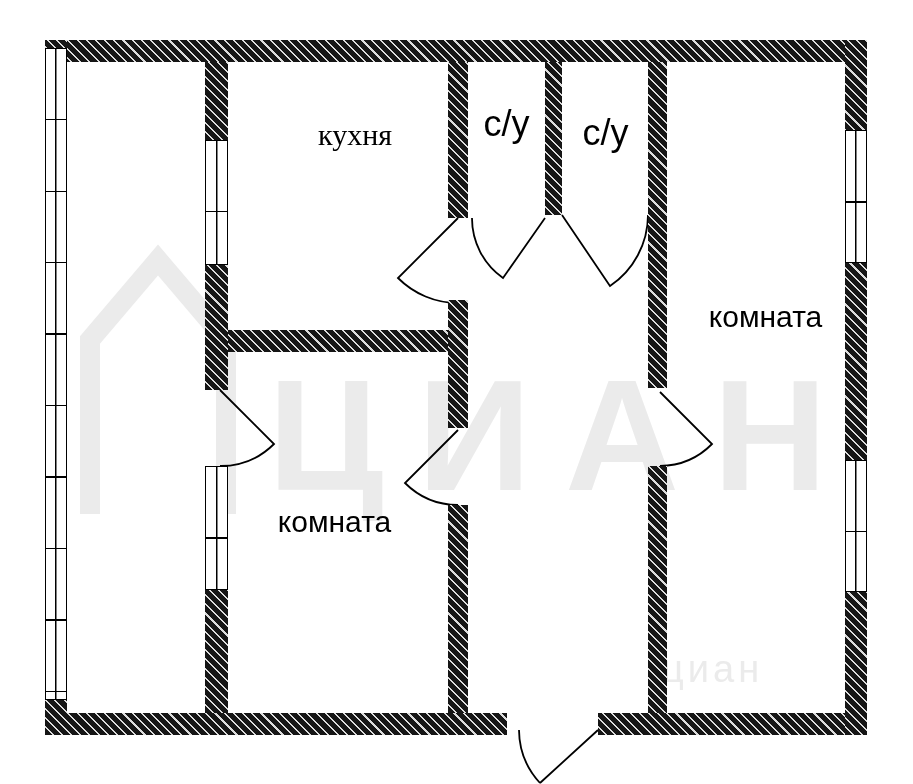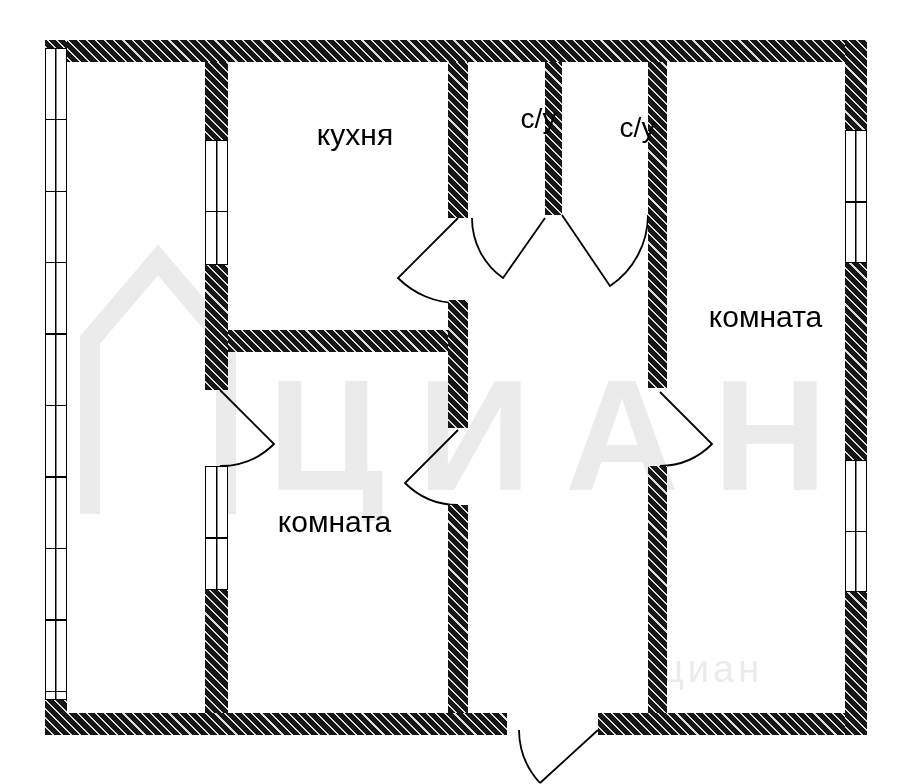--- a/index.html
+++ b/index.html
@@ -48,21 +48,21 @@
     fill: none;
   }
   .label {
     position: absolute;
     z-index: 5;
     color: var(--line, #111);
     font-size: 30px;
     text-align: center;
     white-space: nowrap;
   }
-  .label.small { font-size: 28px; margin-left: 32px; }
+  .label.small { font-size: 36px; }
   .watermark-text {
     position: absolute;
     z-index: 1;
     color: var(--watermark, #ebebeb);
     font-weight: 700;
     font-size: 158px;
     line-height: 1;
     letter-spacing: 34px;
     white-space: nowrap;
   }
@@ -117,19 +117,19 @@
   <div class="wall" style="left:545px;top:62px;width:17px;height:153px;"></div>
   <div class="wall" style="left:648px;top:62px;width:19px;height:326px;"></div>
   <div class="wall" style="left:648px;top:466px;width:19px;height:247px;"></div>
 
   <div class="window v" style="left:45px;top:48px;width:22px;height:652px;"></div>
   <div class="window v" style="left:845px;top:130px;width:22px;height:133px;"></div>
   <div class="window v" style="left:845px;top:460px;width:22px;height:132px;"></div>
   <div class="window v" style="left:205px;top:140px;width:23px;height:125px;"></div>
   <div class="window v" style="left:205px;top:466px;width:23px;height:124px;"></div>
 
-  <div class="label" style="left:275px;top:118px;width:160px;">кухня</div>
+  <div class="label" style="left:275px;top:118px;width:160px;font-family:Liberation Serif, serif;">кухня</div>
   <div class="label small" style="left:468px;top:103px;width:77px;">с/у</div>
   <div class="label small" style="left:563px;top:112px;width:85px;">с/у</div>
   <div class="label" style="left:683px;top:300px;width:165px;">комната</div>
   <div class="label" style="left:252px;top:505px;width:165px;">комната</div>
 
 </div>
 
 </body></html>

